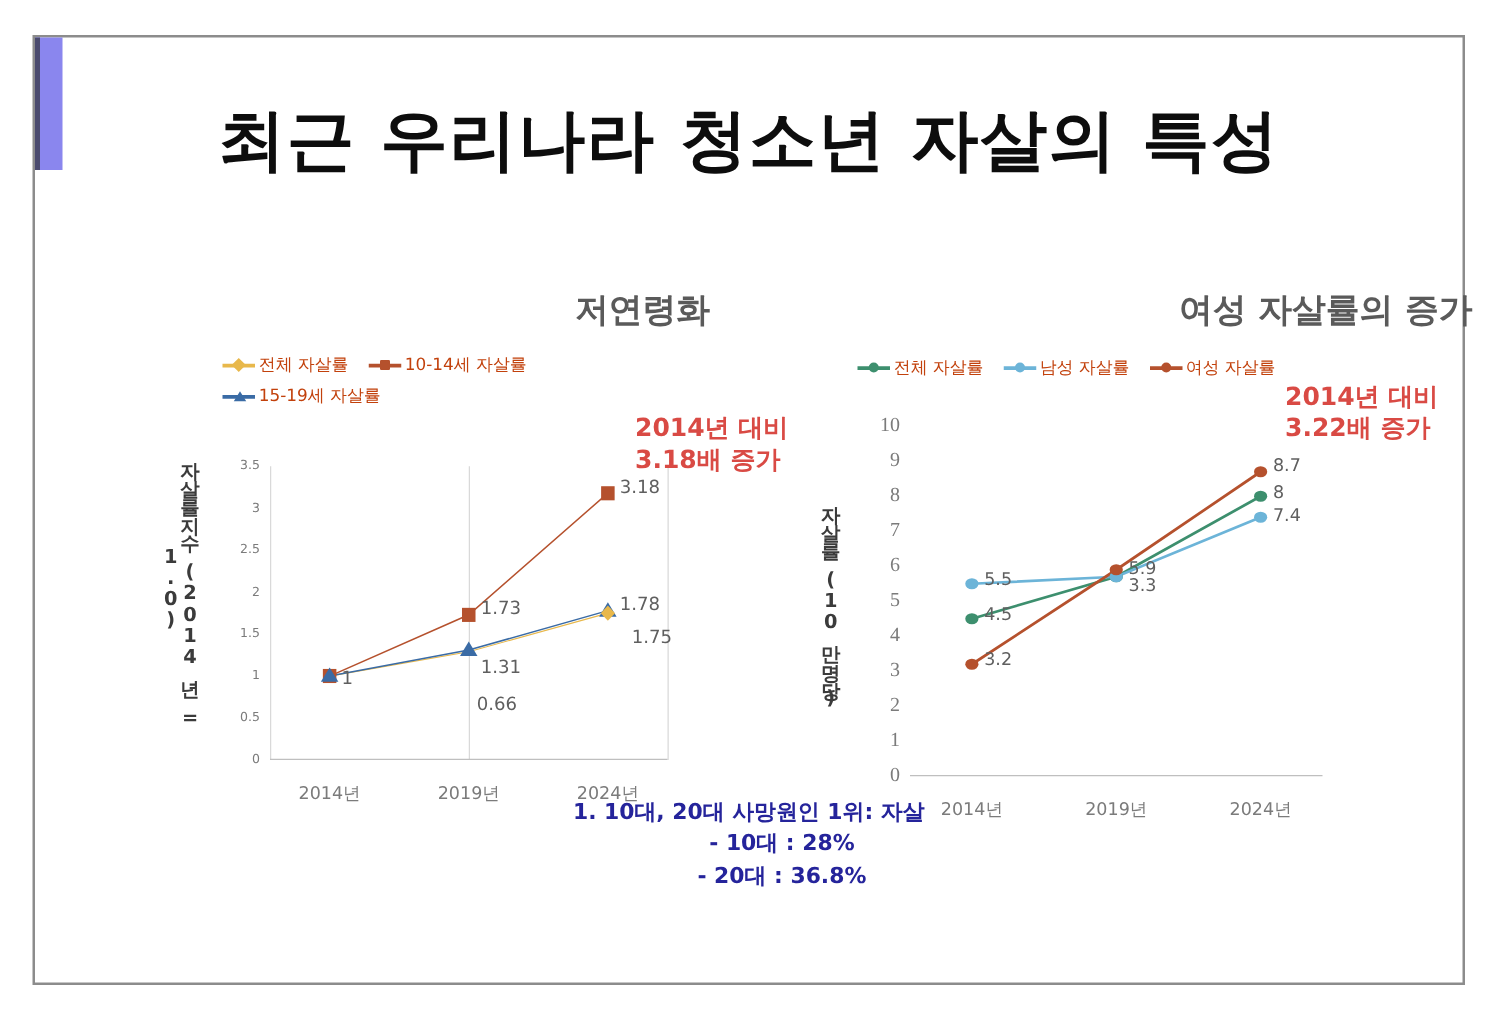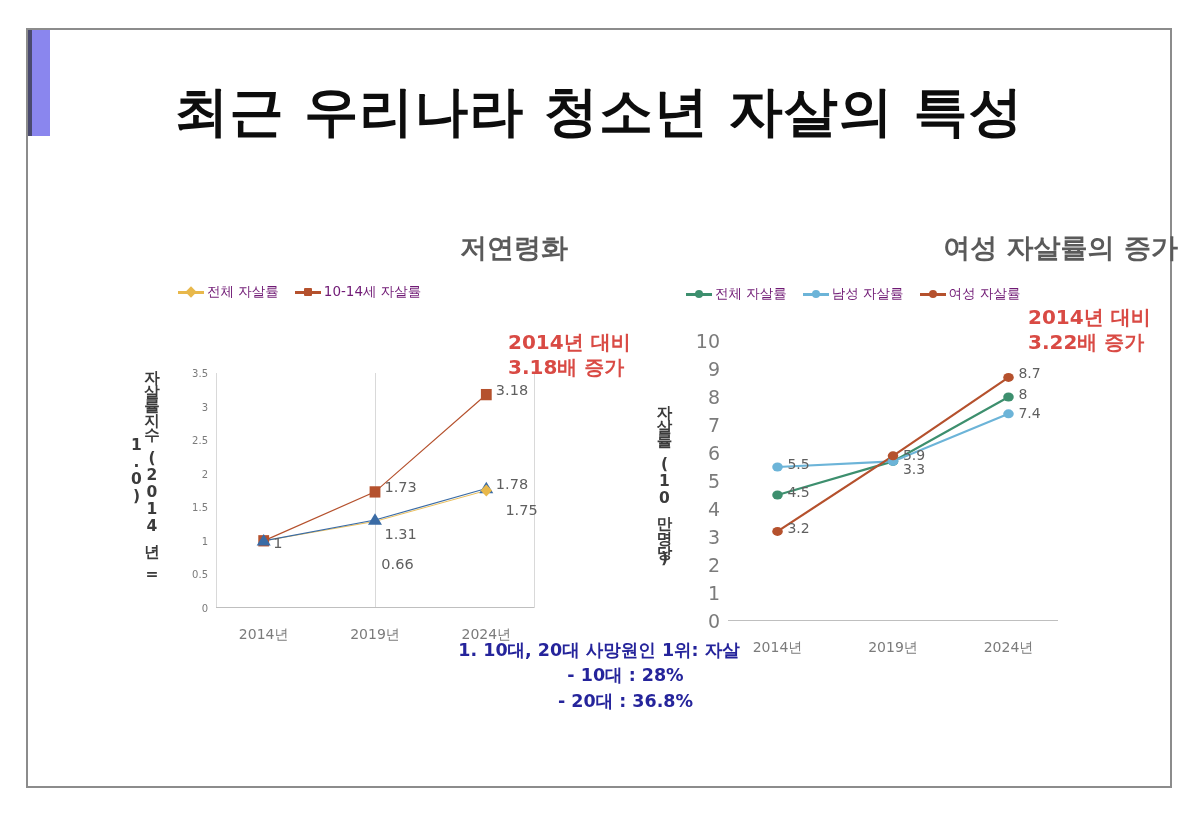--- a/index.html
+++ b/index.html
@@ -27,21 +27,21 @@
   .panel.left{left:60px;width:530px;}
   .panel.right{left:600px;width:530px;}
 
   .panel-title{
     position:absolute;top:25px;width:100%;text-align:right;
     font-size:27px;font-weight:bold;color:#5a5a5a;white-space:nowrap;
   }
   .panel.left .panel-title{left:-50px;}
   .panel.right .panel-title{left:20px;}
 
-  .legend{position:absolute;font-size:13.5px;color:#701a75;white-space:nowrap;}
+  .legend{position:absolute;font-size:13.5px;color:#c2410c;white-space:nowrap;}
   .legend-row{display:flex;align-items:center;gap:16px;margin-bottom:7px;}
   .legend-item{display:flex;align-items:center;}
   .lg-mark{display:inline-block;width:26px;height:3px;position:relative;margin-right:3px;}
   .lg-mark i{
     position:absolute;left:9px;top:50%;width:8px;height:8px;
     transform:translateY(-50%);display:block;
   }
   .lg-mark i.sq{border-radius:1px;}
   .lg-mark i.dot{border-radius:50%;}
   .lg-mark i.dia{transform:translateY(-50%) rotate(45deg);}
@@ -60,21 +60,21 @@
   .panel.right .axis-title{left:28px;top:150px;height:250px;}
 
   .plot{position:absolute;}
   .panel.left .plot{left:128px;top:168px;width:318px;height:235px;}
   .panel.right .plot{left:100px;top:136px;width:330px;height:280px;}
 
   .ytick{
     position:absolute;right:calc(100% + 8px);transform:translateY(-50%);
     font-size:10px;color:#7b7b7b;white-space:nowrap;
   }
-  .panel.right .ytick{font-size:19px;}
+  .panel.right .ytick{font-size:16px;font-family:Liberation Serif, serif;}
   .vline{position:absolute;top:0;width:1px;height:100%;background:#d9d9d9;}
   .baseline{position:absolute;left:0;width:100%;height:1px;background:#bfbfbf;bottom:0;}
   .xtick{
     position:absolute;top:calc(100% + 18px);transform:translateX(-50%);
     font-size:14px;color:#7b7b7b;white-space:nowrap;
   }
   svg.lines{position:absolute;left:0;top:0;width:100%;height:100%;overflow:visible;}
   .dlabel{
     position:absolute;font-size:14.5px;color:#5f5f5f;white-space:nowrap;
   }
@@ -112,20 +112,28 @@
           <span class="lg-mark" style="background:#e8b84b">
               <i class="dia" style="background:#e8b84b"></i>
             </span>
           <span>전체 자살률</span>
         </span>
         <span class="legend-item">
           <span class="lg-mark" style="background:#b5512d">
               <i class="sq" style="background:#b5512d"></i>
             </span>
           <span>10-14세 자살률</span>
+        </span>
+      </div>
+      <div class="legend-row">
+        <span class="legend-item">
+          <span class="lg-mark" style="background:#3a6ba5">
+              <i class="tri" style="border-bottom:8px solid #3a6ba5"></i>
+            </span>
+          <span>15-19세 자살률</span>
         </span>
       </div>
     </div>
 
     <div class="axis-title">자살률지수 (2014년 = 1.0)</div>
 
     <div class="plot">
 
       <div class="ytick" style="top:100%">0</div>
       <div class="ytick" style="top:85.714%">0.5</div>

